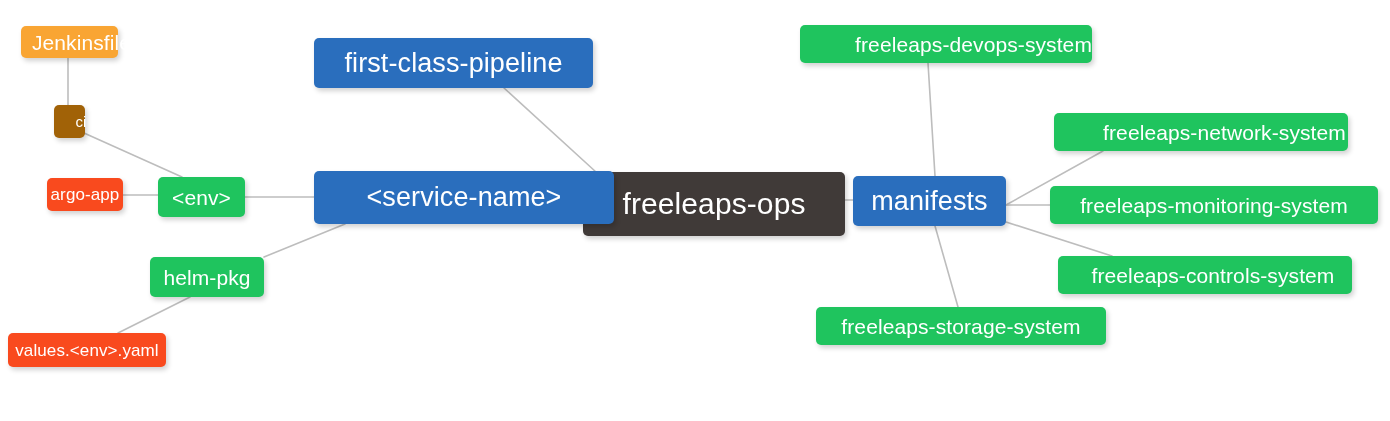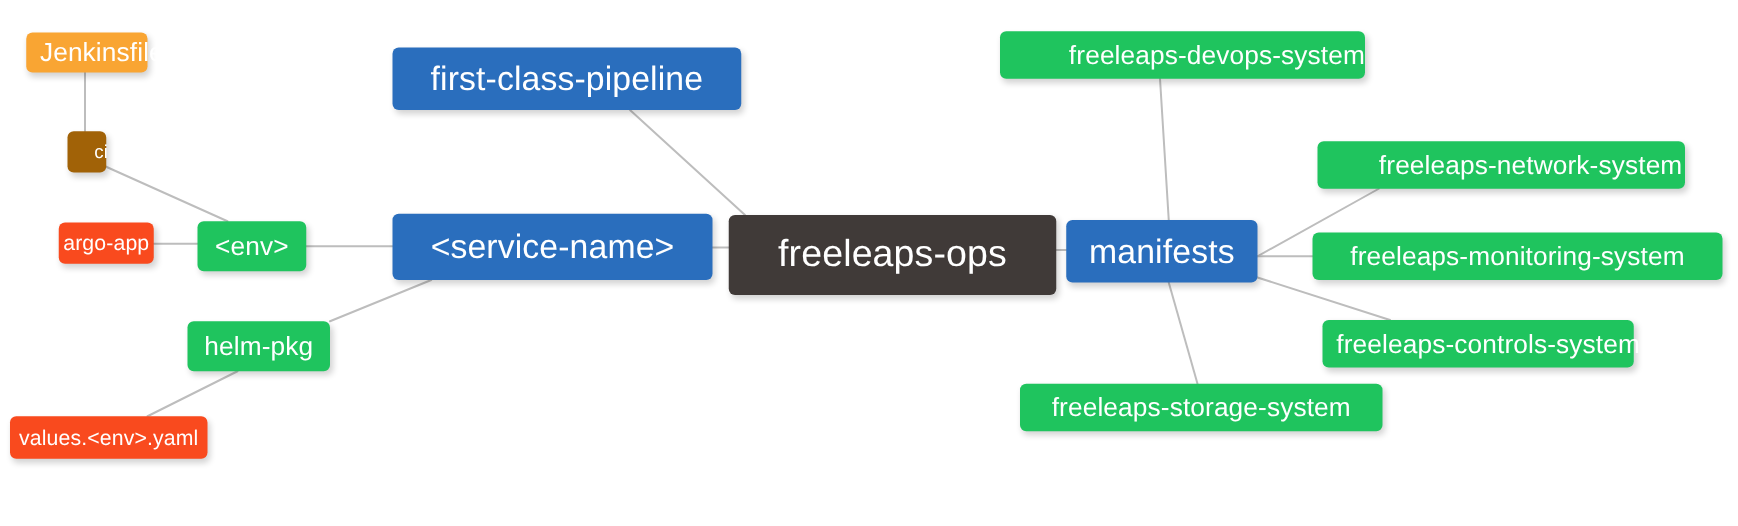--- a/index.html
+++ b/index.html
@@ -63,21 +63,21 @@
       <line x1="1006" y1="222" x2="1112" y2="256" stroke="#bdbdbd" stroke-width="1.6" stroke-linecap="round"></line>
       <line x1="935" y1="226" x2="958" y2="307" stroke="#bdbdbd" stroke-width="1.6" stroke-linecap="round"></line>
     </svg>
   <div id="node-layer">
       <div class="node" style="left: 583px; top: 172px; width: 262px; height: 64px; background: rgb(64, 58, 56); font-size: 30px;">
         <span class="node-label">freeleaps-ops</span>
       </div>
       <div class="node" style="left: 314px; top: 38px; width: 279px; height: 50px; background: rgb(42, 110, 189); font-size: 27px;">
         <span class="node-label">first-class-pipeline</span>
       </div>
-      <div class="node" style="left: 314px; top: 171px; width: 256px; height: 53px; background: rgb(42, 110, 189); font-size: 27px;">
+      <div class="node" style="left: 314px; top: 171px; width: 300px; height: 53px; background: rgb(42, 110, 189); font-size: 27px;">
         <span class="node-label">&lt;service-name&gt;</span>
       </div>
       <div class="node" style="left: 853px; top: 176px; width: 153px; height: 50px; background: rgb(42, 110, 189); font-size: 27px; text-align: center;">
         <span class="node-label">manifests</span>
       </div>
       <div class="node" style="left: 158px; top: 177px; width: 87px; height: 40px; background: rgb(31, 196, 94); font-size: 21px;">
         <span class="node-label">&lt;env&gt;</span>
       </div>
       <div class="node" style="left: 150px; top: 257px; width: 114px; height: 40px; background: rgb(31, 196, 94); font-size: 21px;">
         <span class="node-label">helm-pkg</span>
@@ -96,20 +96,20 @@
       </div>
       <div class="node" style="left: 800px; top: 25px; width: 292px; height: 38px; background: rgb(31, 196, 94); font-size: 21px; justify-content: flex-end;">
         <span class="node-label">freeleaps-devops-system</span>
       </div>
       <div class="node" style="left: 1054px; top: 113px; width: 294px; height: 38px; background: rgb(31, 196, 94); font-size: 21px; padding-left: 47px;">
         <span class="node-label">freeleaps-network-system</span>
       </div>
       <div class="node" style="left: 1050px; top: 186px; width: 328px; height: 38px; background: rgb(31, 196, 94); font-size: 21px;">
         <span class="node-label">freeleaps-monitoring-system</span>
       </div>
-      <div class="node" style="left: 1058px; top: 256px; width: 249px; height: 38px; background: rgb(31, 196, 94); font-size: 21px; padding-left: 16px;">
+      <div class="node" style="left: 1058px; top: 256px; width: 294px; height: 38px; background: rgb(31, 196, 94); font-size: 21px; padding-left: 16px;">
         <span class="node-label">freeleaps-controls-system</span>
       </div>
       <div class="node" style="left: 816px; top: 307px; width: 290px; height: 38px; background: rgb(31, 196, 94); font-size: 21px;">
         <span class="node-label">freeleaps-storage-system</span>
       </div>
     </div>
 </div>
 
 </body></html>

